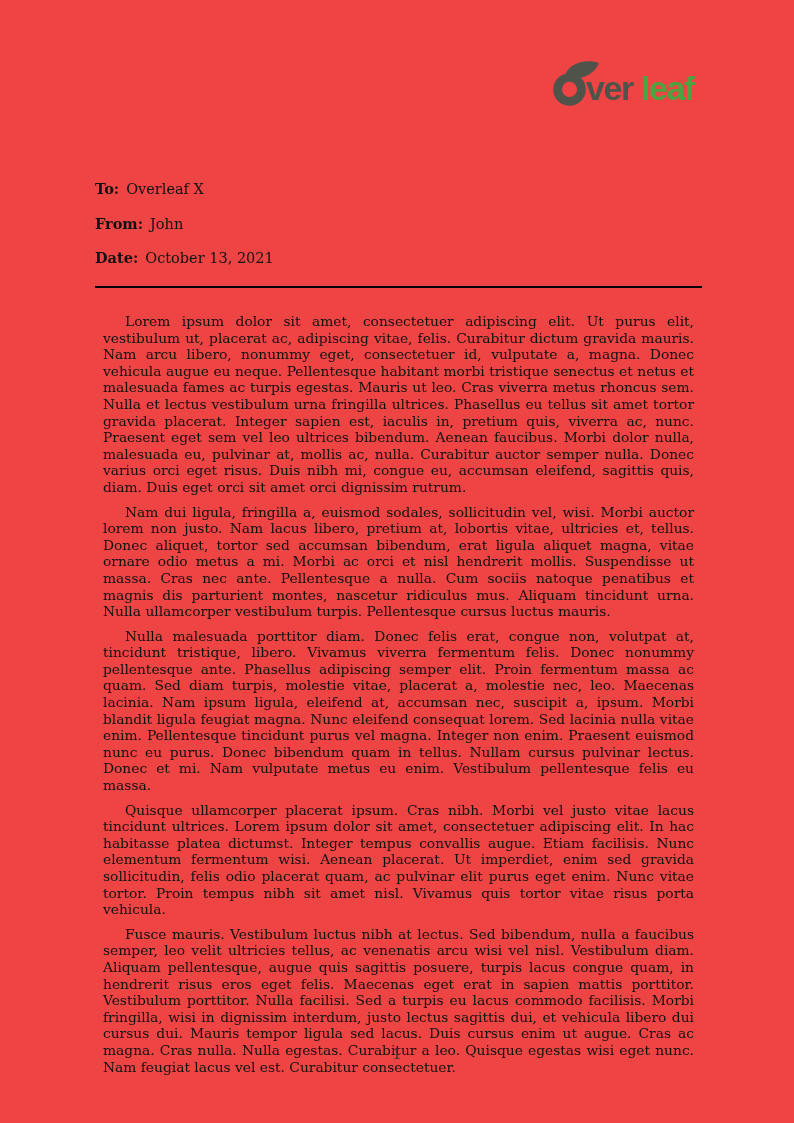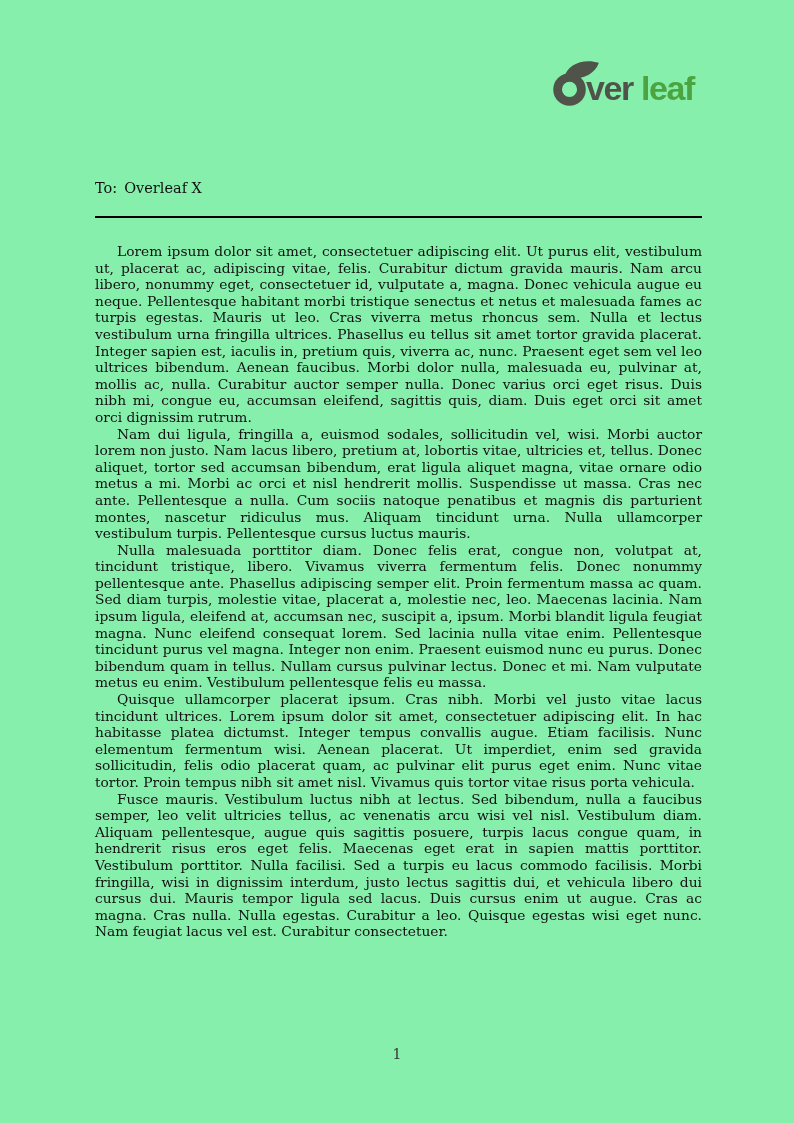--- a/index.html
+++ b/index.html
@@ -5,48 +5,48 @@
   html, body { margin: 0; padding: 0; }
   body {
     width: 794px; height: 1123px;
     background: #ffffff;
     font-family: "DejaVu Serif", serif;
     color: #111111;
   }
   .page {
     position: relative;
     width: 794px; height: 1123px;
-    background: #86efac;
+    background: #ef4444;
     overflow: hidden;
   }
   .logo {
     position: absolute;
     top: 59px; right: 85px;
     width: 156px; height: 48px;
   }
   .content {
     position: absolute;
     left: 95px; top: 180px;
     width: 607px;
   }
   .field-row {
     font-size: 14.5px;
     line-height: 17px;
     margin-bottom: 16.5px;
     white-space: nowrap;
   }
-  .field-label { font-weight: normal; margin-right: 7px; }
+  .field-label { font-weight: bold; margin-right: 7px; }
   .rule {
     height: 2px;
     background: #000000;
     border: none;
     margin: 19px 0 25px 0;
   }
   .body-text p {
-    margin: 0;
+    margin: 8px;
     font-size: 13.8px;
     line-height: 16.6px;
     text-align: justify;
     text-indent: 22px;
   }
   .page-number {
     position: absolute;
     top: 1046px; left: 0;
     width: 100%;
     text-align: center;
@@ -73,20 +73,26 @@
       </text>
     </svg>
   </div>
 
   <div class="content">
 
     <div>
       <div class="field-row">
         <span class="field-label">To:</span><span>Overleaf X</span>
       </div>
+      <div class="field-row">
+        <span class="field-label">From:</span><span>John</span>
+      </div>
+      <div class="field-row">
+        <span class="field-label">Date:</span><span>October 13, 2021</span>
+      </div>
     </div>
 
     <div class="rule"></div>
 
     <div class="body-text">
       <p>Lorem ipsum dolor sit amet, consectetuer adipiscing elit. Ut purus elit, vestibulum ut, placerat ac, adipiscing vitae, felis. Curabitur dictum gravida mauris. Nam arcu libero, nonummy eget, consectetuer id, vulputate a, magna. Donec vehicula augue eu neque. Pellentesque habitant morbi tristique senectus et netus et malesuada fames ac turpis egestas. Mauris ut leo. Cras viverra metus rhoncus sem. Nulla et lectus vestibulum urna fringilla ultrices. Phasellus eu tellus sit amet tortor gravida placerat. Integer sapien est, iaculis in, pretium quis, viverra ac, nunc. Praesent eget sem vel leo ultrices bibendum. Aenean faucibus. Morbi dolor nulla, malesuada eu, pulvinar at, mollis ac, nulla. Curabitur auctor semper nulla. Donec varius orci eget risus. Duis nibh mi, congue eu, accumsan eleifend, sagittis quis, diam. Duis eget orci sit amet orci dignissim rutrum.</p>
       <p>Nam dui ligula, fringilla a, euismod sodales, sollicitudin vel, wisi. Morbi auctor lorem non justo. Nam lacus libero, pretium at, lobortis vitae, ultricies et, tellus. Donec aliquet, tortor sed accumsan bibendum, erat ligula aliquet magna, vitae ornare odio metus a mi. Morbi ac orci et nisl hendrerit mollis. Suspendisse ut massa. Cras nec ante. Pellentesque a nulla. Cum sociis natoque penatibus et magnis dis parturient montes, nascetur ridiculus mus. Aliquam tincidunt urna. Nulla ullamcorper vestibulum turpis. Pellentesque cursus luctus mauris.</p>
       <p>Nulla malesuada porttitor diam. Donec felis erat, congue non, volutpat at, tincidunt tristique, libero. Vivamus viverra fermentum felis. Donec nonummy pellentesque ante. Phasellus adipiscing semper elit. Proin fermentum massa ac quam. Sed diam turpis, molestie vitae, placerat a, molestie nec, leo. Maecenas lacinia. Nam ipsum ligula, eleifend at, accumsan nec, suscipit a, ipsum. Morbi blandit ligula feugiat magna. Nunc eleifend consequat lorem. Sed lacinia nulla vitae enim. Pellentesque tincidunt purus vel magna. Integer non enim. Praesent euismod nunc eu purus. Donec bibendum quam in tellus. Nullam cursus pulvinar lectus. Donec et mi. Nam vulputate metus eu enim. Vestibulum pellentesque felis eu massa.</p>
       <p>Quisque ullamcorper placerat ipsum. Cras nibh. Morbi vel justo vitae lacus tincidunt ultrices. Lorem ipsum dolor sit amet, consectetuer adipiscing elit. In hac habitasse platea dictumst. Integer tempus convallis augue. Etiam facilisis. Nunc elementum fermentum wisi. Aenean placerat. Ut imperdiet, enim sed gravida sollicitudin, felis odio placerat quam, ac pulvinar elit purus eget enim. Nunc vitae tortor. Proin tempus nibh sit amet nisl. Vivamus quis tortor vitae risus porta vehicula.</p>
       <p>Fusce mauris. Vestibulum luctus nibh at lectus. Sed bibendum, nulla a faucibus semper, leo velit ultricies tellus, ac venenatis arcu wisi vel nisl. Vestibulum diam. Aliquam pellentesque, augue quis sagittis posuere, turpis lacus congue quam, in hendrerit risus eros eget felis. Maecenas eget erat in sapien mattis porttitor. Vestibulum porttitor. Nulla facilisi. Sed a turpis eu lacus commodo facilisis. Morbi fringilla, wisi in dignissim interdum, justo lectus sagittis dui, et vehicula libero dui cursus dui. Mauris tempor ligula sed lacus. Duis cursus enim ut augue. Cras ac magna. Cras nulla. Nulla egestas. Curabitur a leo. Quisque egestas wisi eget nunc. Nam feugiat lacus vel est. Curabitur consectetuer.</p>

